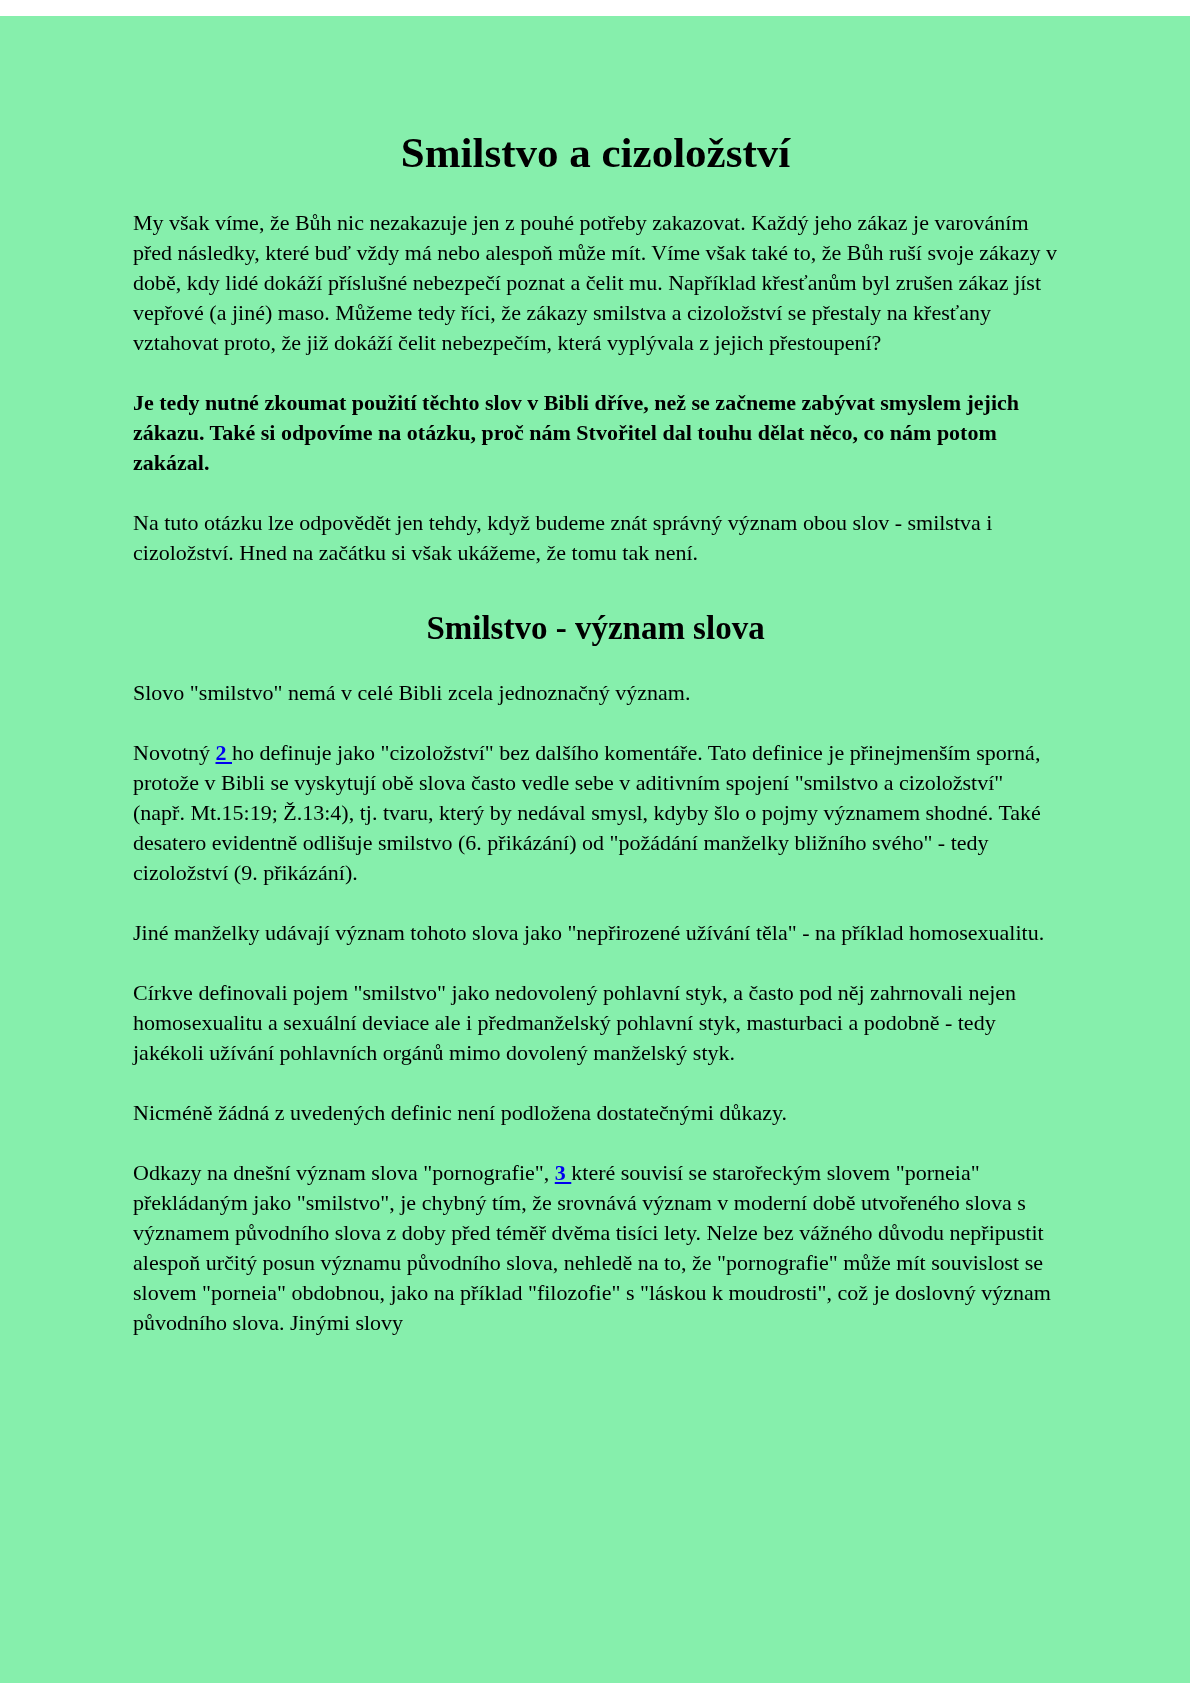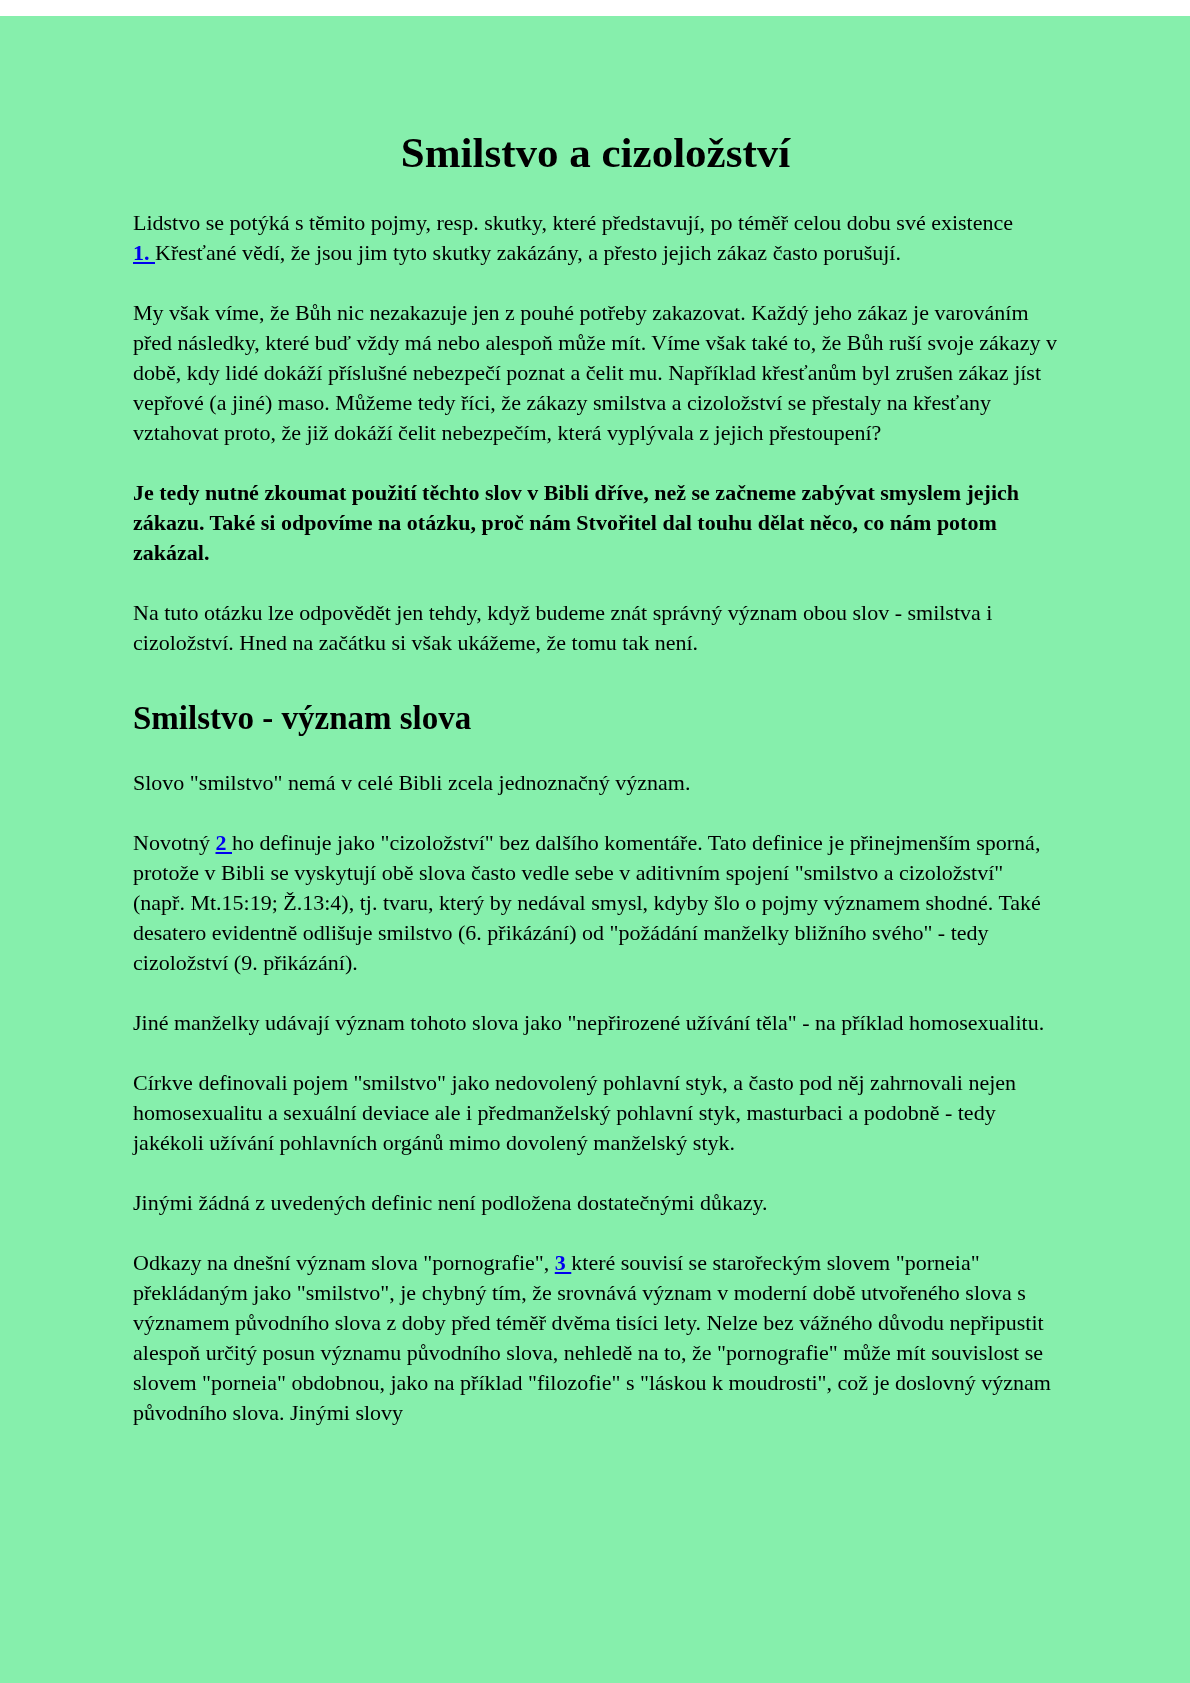--- a/index.html
+++ b/index.html
@@ -24,21 +24,21 @@
     font-size: 43px;
     line-height: 50px;
     font-weight: bold;
     text-align: center;
     margin: 0 0 26px 0;
   }
   h2.section-title {
     font-size: 33px;
     line-height: 40px;
     font-weight: bold;
-    text-align: left;
+    text-align: center;
     margin: 40px 0 22px 0;
   }
   p.para {
     margin: 30px 0;
     text-align: left;
   }
   p.para.bold {
     font-weight: bold;
   }
   a.ref {
@@ -49,36 +49,35 @@
     cursor: pointer;
   }
 </style>
 </head>
 <body>
 
 <div class="page">
 
   <h1 class="doc-title">Smilstvo a cizoložství</h1>
 
-  <p class="para"><span>Lidstvo se potýká s těmito pojmy, resp. skutky, které představují, po téměř celou dobu své existence </span><a class="ref">1. </a><span>Křesťané vědí, že jsou jim tyto skutky zakázány, a přesto jejich zákaz často porušují.</span></p>
 
 
   <p class="para">My však víme, že Bůh nic nezakazuje jen z pouhé potřeby zakazovat. Každý jeho zákaz je varováním před následky, které buď vždy má nebo alespoň může mít. Víme však také to, že Bůh ruší svoje zákazy v době, kdy lidé dokáží příslušné nebezpečí poznat a čelit mu. Například křesťanům byl zrušen zákaz jíst vepřové (a jiné) maso. Můžeme tedy říci, že zákazy smilstva a cizoložství se přestaly na křesťany vztahovat proto, že již dokáží čelit nebezpečím, která vyplývala z jejich přestoupení?</p>
 
   <p class="para bold">Je tedy nutné zkoumat použití těchto slov v Bibli dříve, než se začneme zabývat smyslem jejich zákazu. Také si odpovíme na otázku, proč nám Stvořitel dal touhu dělat něco, co nám potom zakázal.</p>
 
   <p class="para">Na tuto otázku lze odpovědět jen tehdy, když budeme znát správný význam obou slov - smilstva i cizoložství. Hned na začátku si však ukážeme, že tomu tak není.</p>
 
   <h2 class="section-title">Smilstvo - význam slova</h2>
 
   <p class="para">Slovo "smilstvo" nemá v celé Bibli zcela jednoznačný význam.</p>
 
   <p class="para"><span>Novotný </span><a class="ref">2 </a><span>ho definuje jako "cizoložství" bez dalšího komentáře. Tato definice je přinejmenším sporná, protože v Bibli se vyskytují obě slova často vedle sebe v aditivním spojení "smilstvo a cizoložství" (např. Mt.15:19; Ž.13:4), tj. tvaru, který by nedával smysl, kdyby šlo o pojmy významem shodné. Také desatero evidentně odlišuje smilstvo (6. přikázání) od "požádání manželky bližního svého" - tedy cizoložství (9. přikázání).</span></p>
 
   <p class="para">Jiné manželky udávají význam tohoto slova jako "nepřirozené užívání těla" - na příklad homosexualitu.</p>
 
   <p class="para">Církve definovali pojem "smilstvo" jako nedovolený pohlavní styk, a často pod něj zahrnovali nejen homosexualitu a sexuální deviace ale i předmanželský pohlavní styk, masturbaci a podobně - tedy jakékoli užívání pohlavních orgánů mimo dovolený manželský styk.</p>
 
-  <p class="para">Jinými žádná z uvedených definic není podložena dostatečnými důkazy.</p>
+  <p class="para">Nicméně žádná z uvedených definic není podložena dostatečnými důkazy.</p>
 
   <p class="para"><span>Odkazy na dnešní význam slova "pornografie", </span><a class="ref">3 </a><span>které souvisí se starořeckým slovem "porneia" překládaným jako "smilstvo", je chybný tím, že srovnává význam v moderní době utvořeného slova s významem původního slova z doby před téměř dvěma tisíci lety. Nelze bez vážného důvodu nepřipustit alespoň určitý posun významu původního slova, nehledě na to, že "pornografie" může mít souvislost se slovem "porneia" obdobnou, jako na příklad "filozofie" s "láskou k moudrosti", což je doslovný význam původního slova. Jinými slovy</span></p>
 
 </div>
 
 </body></html>

